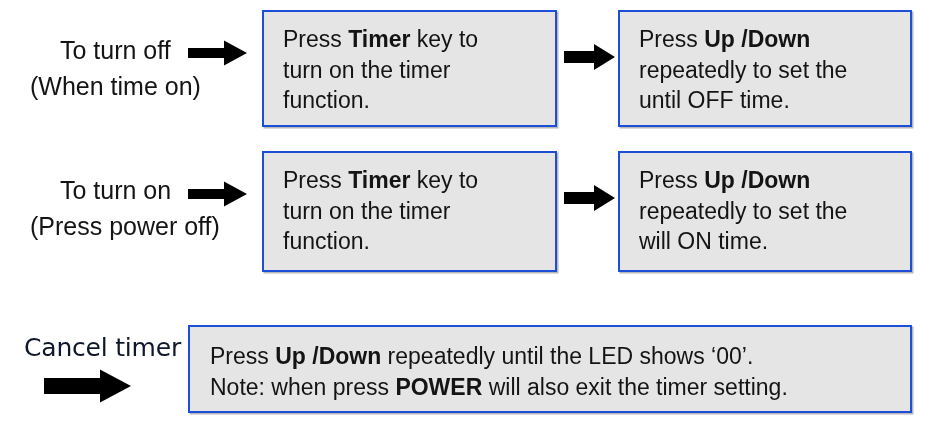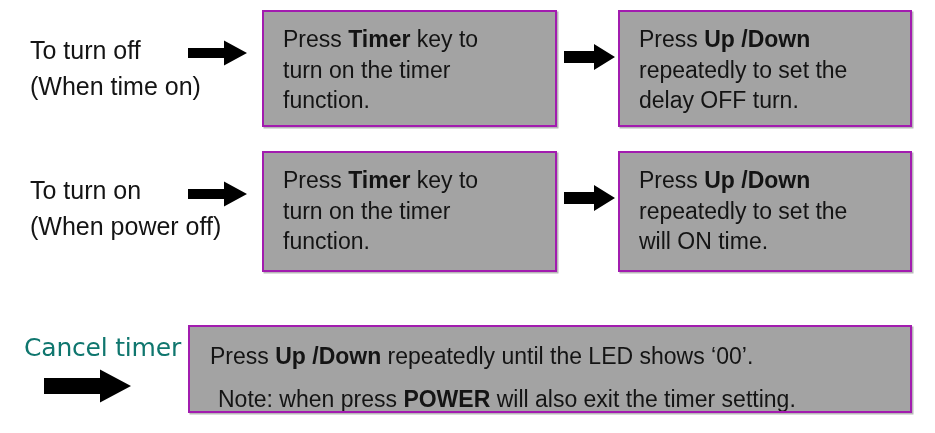--- a/index.html
+++ b/index.html
@@ -27,36 +27,36 @@
   
   .node { position: absolute; box-sizing: border-box; }
 
   
   .row-label {
     font-size: 25px;
     line-height: 36px;
     white-space: nowrap;
     color: #141414;
   }
-  .row-label .lbl-line1 { display: block; }
+  .row-label .lbl-line1 { display: block; margin-left: 30px; }
   .row-label .lbl-line2 { display: block; }
 
   .cancel-label {
     font-size: 25px;
     line-height: 30px;
     white-space: nowrap;
-    color: #0f766e;
+    color: #0f172a;
     font-family: "DejaVu Sans", sans-serif;
     letter-spacing: -0.2px;
   }
 
   
   .proc-box {
-    border: 2px solid #a21caf;
-    background: #a3a3a3;
+    border: 2px solid #1d4ed8;
+    background: #e5e5e5;
     box-shadow: 1.5px 1.5px 0 0 #b8b8b8;
     overflow: hidden;
   }
   .proc-text {
     position: absolute;
     font-size: 23px;
     line-height: 30.5px;
     color: #141414;
   }
   .proc-text b { font-weight: bold; }
@@ -100,27 +100,27 @@
   <div class="node arrow" style="left:564px; top:44px; width:52px; height:26px;">
     <svg width="52" height="26" viewBox="0 0 52 26" aria-hidden="true">
       <path d="M0 7 L30 7 L30 0 L51 13 L30 26 L30 19 L0 19 Z" fill="#000000"></path>
     </svg>
   </div>
 
   <div class="node proc-box" style="left:618px; top:10px; width:294px; height:117px;">
     <div class="proc-text" style="left:19px; top:12px; width:262px;">
       <span>Press </span><b>Up /Down</b><span></span><br>
       <span>repeatedly to set the</span><br>
-      <span>delay OFF turn.</span>
+      <span>until OFF time.</span>
     </div>
   </div>
 
   <div class="node row-label" style="left:30px; top:172px; width:215px;">
     <span class="lbl-line1">To turn on</span>
-    <span class="lbl-line2">(When power off)</span>
+    <span class="lbl-line2">(Press power off)</span>
   </div>
 
   <div class="node arrow" style="left:188px; top:181px; width:60px; height:26px;">
     <svg width="60" height="26" viewBox="0 0 60 26" aria-hidden="true">
       <path d="M0 8 L36 8 L36 0.5 L59 13 L36 25.5 L36 18 L0 18 Z" fill="#000000"></path>
     </svg>
   </div>
 
   <div class="node proc-box" style="left:262px; top:151px; width:295px; height:121px;">
     <div class="proc-text" style="left:19px; top:12px; width:262px;">
@@ -149,18 +149,18 @@
   <div class="node arrow" style="left:44px; top:369px; width:88px; height:34px;">
     <svg width="88" height="34" viewBox="0 0 88 34" aria-hidden="true">
       <path d="M0 9 L56 9 L56 0.5 L87 17 L56 33.5 L56 25 L0 25 Z" fill="#000000"></path>
     </svg>
   </div>
 
   <div class="node proc-box" style="left:188px; top:325px; width:724px; height:88px;">
     <div class="wide-text" style="left:20px; top:13px;">
       <span>Press </span><b>Up /Down</b><span> repeatedly until the LED shows ‘00’.</span>
     </div>
-    <div class="wide-text" style="left:28px; top:44px;margin-top:12px;">
+    <div class="wide-text" style="left:20px; top:44px;">
       <span>Note: when press </span><b>POWER</b><span> will also exit the timer setting.</span>
     </div>
   </div>
 
 </div>
 
 </body></html>

